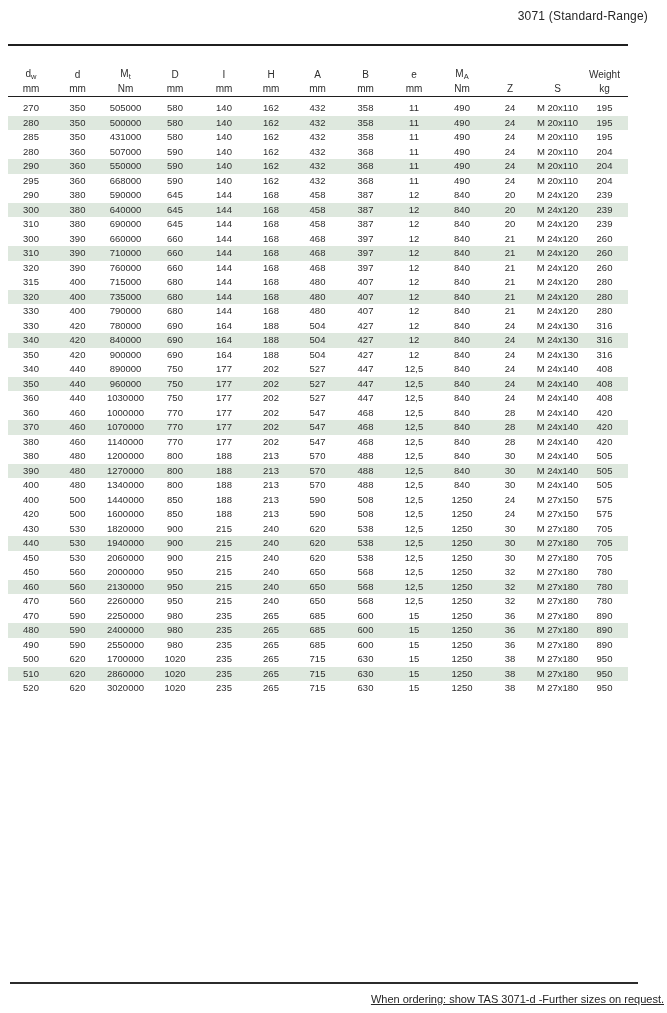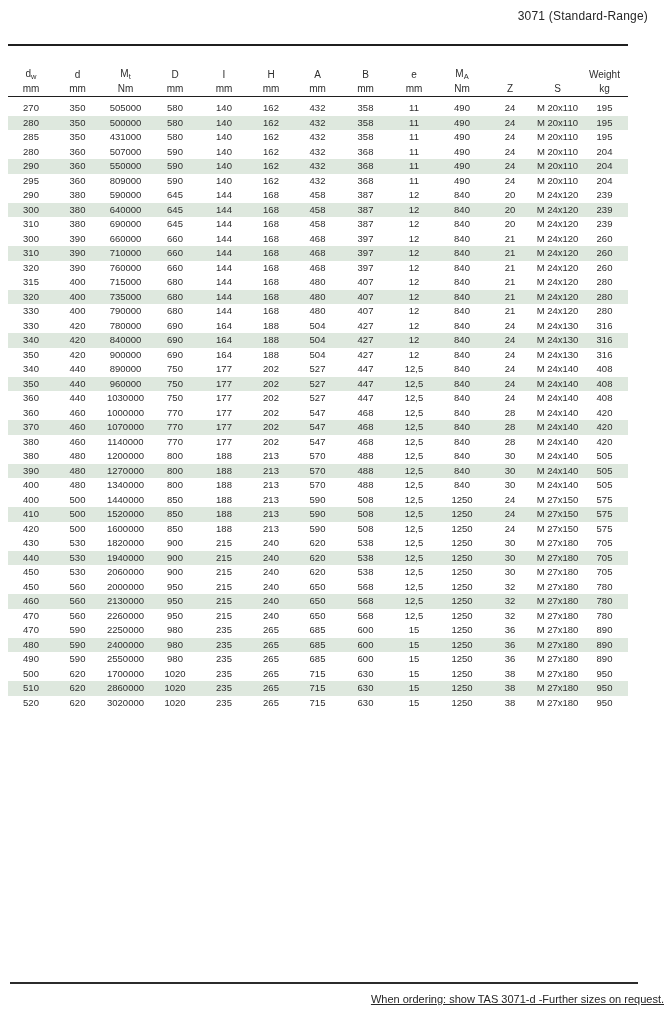--- a/index.html
+++ b/index.html
@@ -161,21 +161,21 @@
           <td>368</td>
           <td>11</td>
           <td>490</td>
           <td>24</td>
           <td>M 20x110</td>
           <td>204</td>
         </tr>
         <tr class="r">
           <td>295</td>
           <td>360</td>
-          <td>809000</td>
+          <td>668000</td>
           <td>590</td>
           <td>140</td>
           <td>162</td>
           <td>432</td>
           <td>368</td>
           <td>11</td>
           <td>490</td>
           <td>24</td>
           <td>M 20x110</td>
           <td>204</td>
@@ -492,35 +492,20 @@
           <td>12,5</td>
           <td>840</td>
           <td>30</td>
           <td>M 24x140</td>
           <td>505</td>
         </tr>
         <tr class="r">
           <td>400</td>
           <td>500</td>
           <td>1440000</td>
-          <td>850</td>
-          <td>188</td>
-          <td>213</td>
-          <td>590</td>
-          <td>508</td>
-          <td>12,5</td>
-          <td>1250</td>
-          <td>24</td>
-          <td>M 27x150</td>
-          <td>575</td>
-        </tr>
-        <tr class="r" style="background: rgb(222, 232, 222);">
-          <td>410</td>
-          <td>500</td>
-          <td>1520000</td>
           <td>850</td>
           <td>188</td>
           <td>213</td>
           <td>590</td>
           <td>508</td>
           <td>12,5</td>
           <td>1250</td>
           <td>24</td>
           <td>M 27x150</td>
           <td>575</td>

